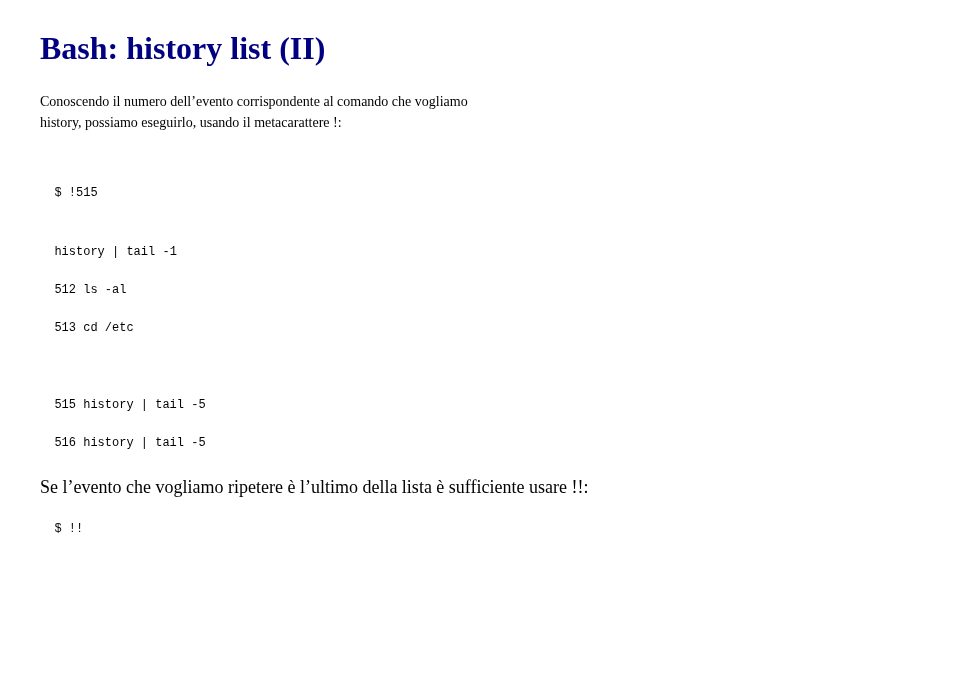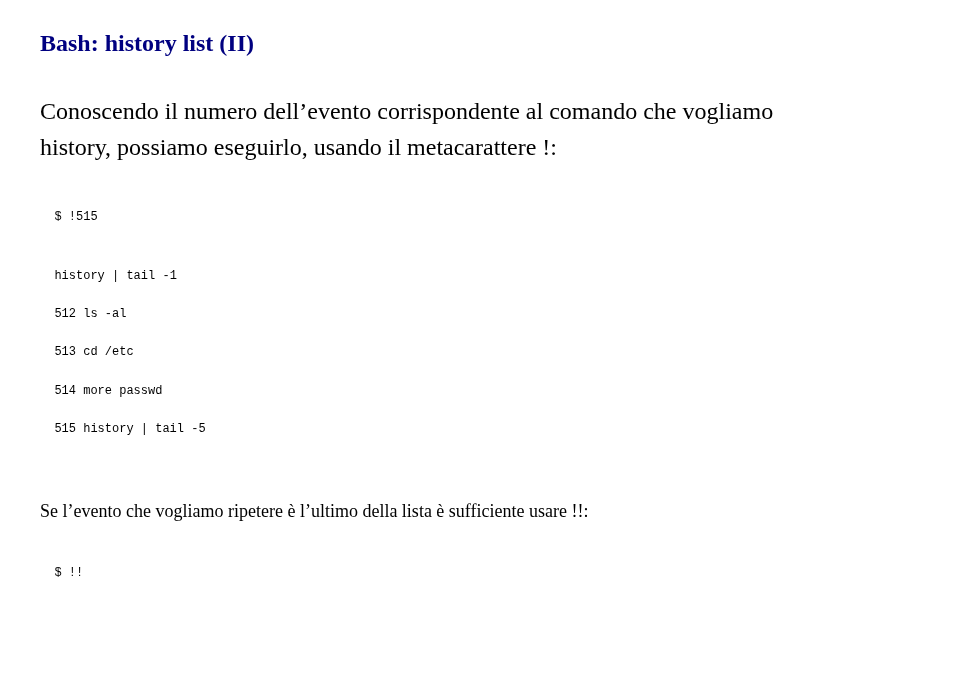--- a/index.html
+++ b/index.html
@@ -11,66 +11,65 @@
     body {
       background-color: #ffffff;
       font-family: Georgia, 'Times New Roman', serif;
       padding: 30px 40px;
       width: 960px;
       min-height: 679px;
       color: #000000;
     }
 
     .page-title {
-      font-size: 24px;
+      font-size: 32px;
       font-weight: bold;
       color: #000080;
-      margin-bottom: 36px;
+      margin-bottom: 24px;
     }
 
     .description {
-      font-size: 24px;
+      font-size: 14px;
       line-height: 1.5;
-      margin-bottom: 24px;
+      margin-bottom: 32px;
     }
 
     .code-block {
       font-family: 'Courier New', Courier, monospace;
       font-size: 12px;
       line-height: 1.6;
       margin-bottom: 20px;
       white-space: pre;
     }
 
     .section-text {
       font-size: 18px;
       line-height: 1.5;
-      margin-bottom: 20px;
     }
   </style>
 </head>
 <body>
 
 <h1 class="page-title">Bash: history list (II)</h1>
 
 <p class="description">
   <span>Conoscendo il numero dell’evento corrispondente al comando che vogliamo</span><br>
   <span>history, possiamo eseguirlo, usando il metacarattere !:</span>
 </p>
 
 <div class="code-block">
   <span>$ !515</span>
 </div>
 
 <div class="code-block">
   <span>history | tail -1</span>
   <br><span>  512 ls -al</span>
   <br><span>  513 cd /etc</span>
-  <br><span>  514 more passwd</span>
+  <br>
   <br><span>  515 history | tail -5</span>
-  <br>
+  <br><span>  516 history | tail -5</span>
 </div>
 
 <p class="section-text">Se l’evento che vogliamo ripetere è l’ultimo della lista è sufficiente usare !!:</p>
 
 <div class="code-block">
   <span>$ !!</span>
 </div>
 
 </body></html>

